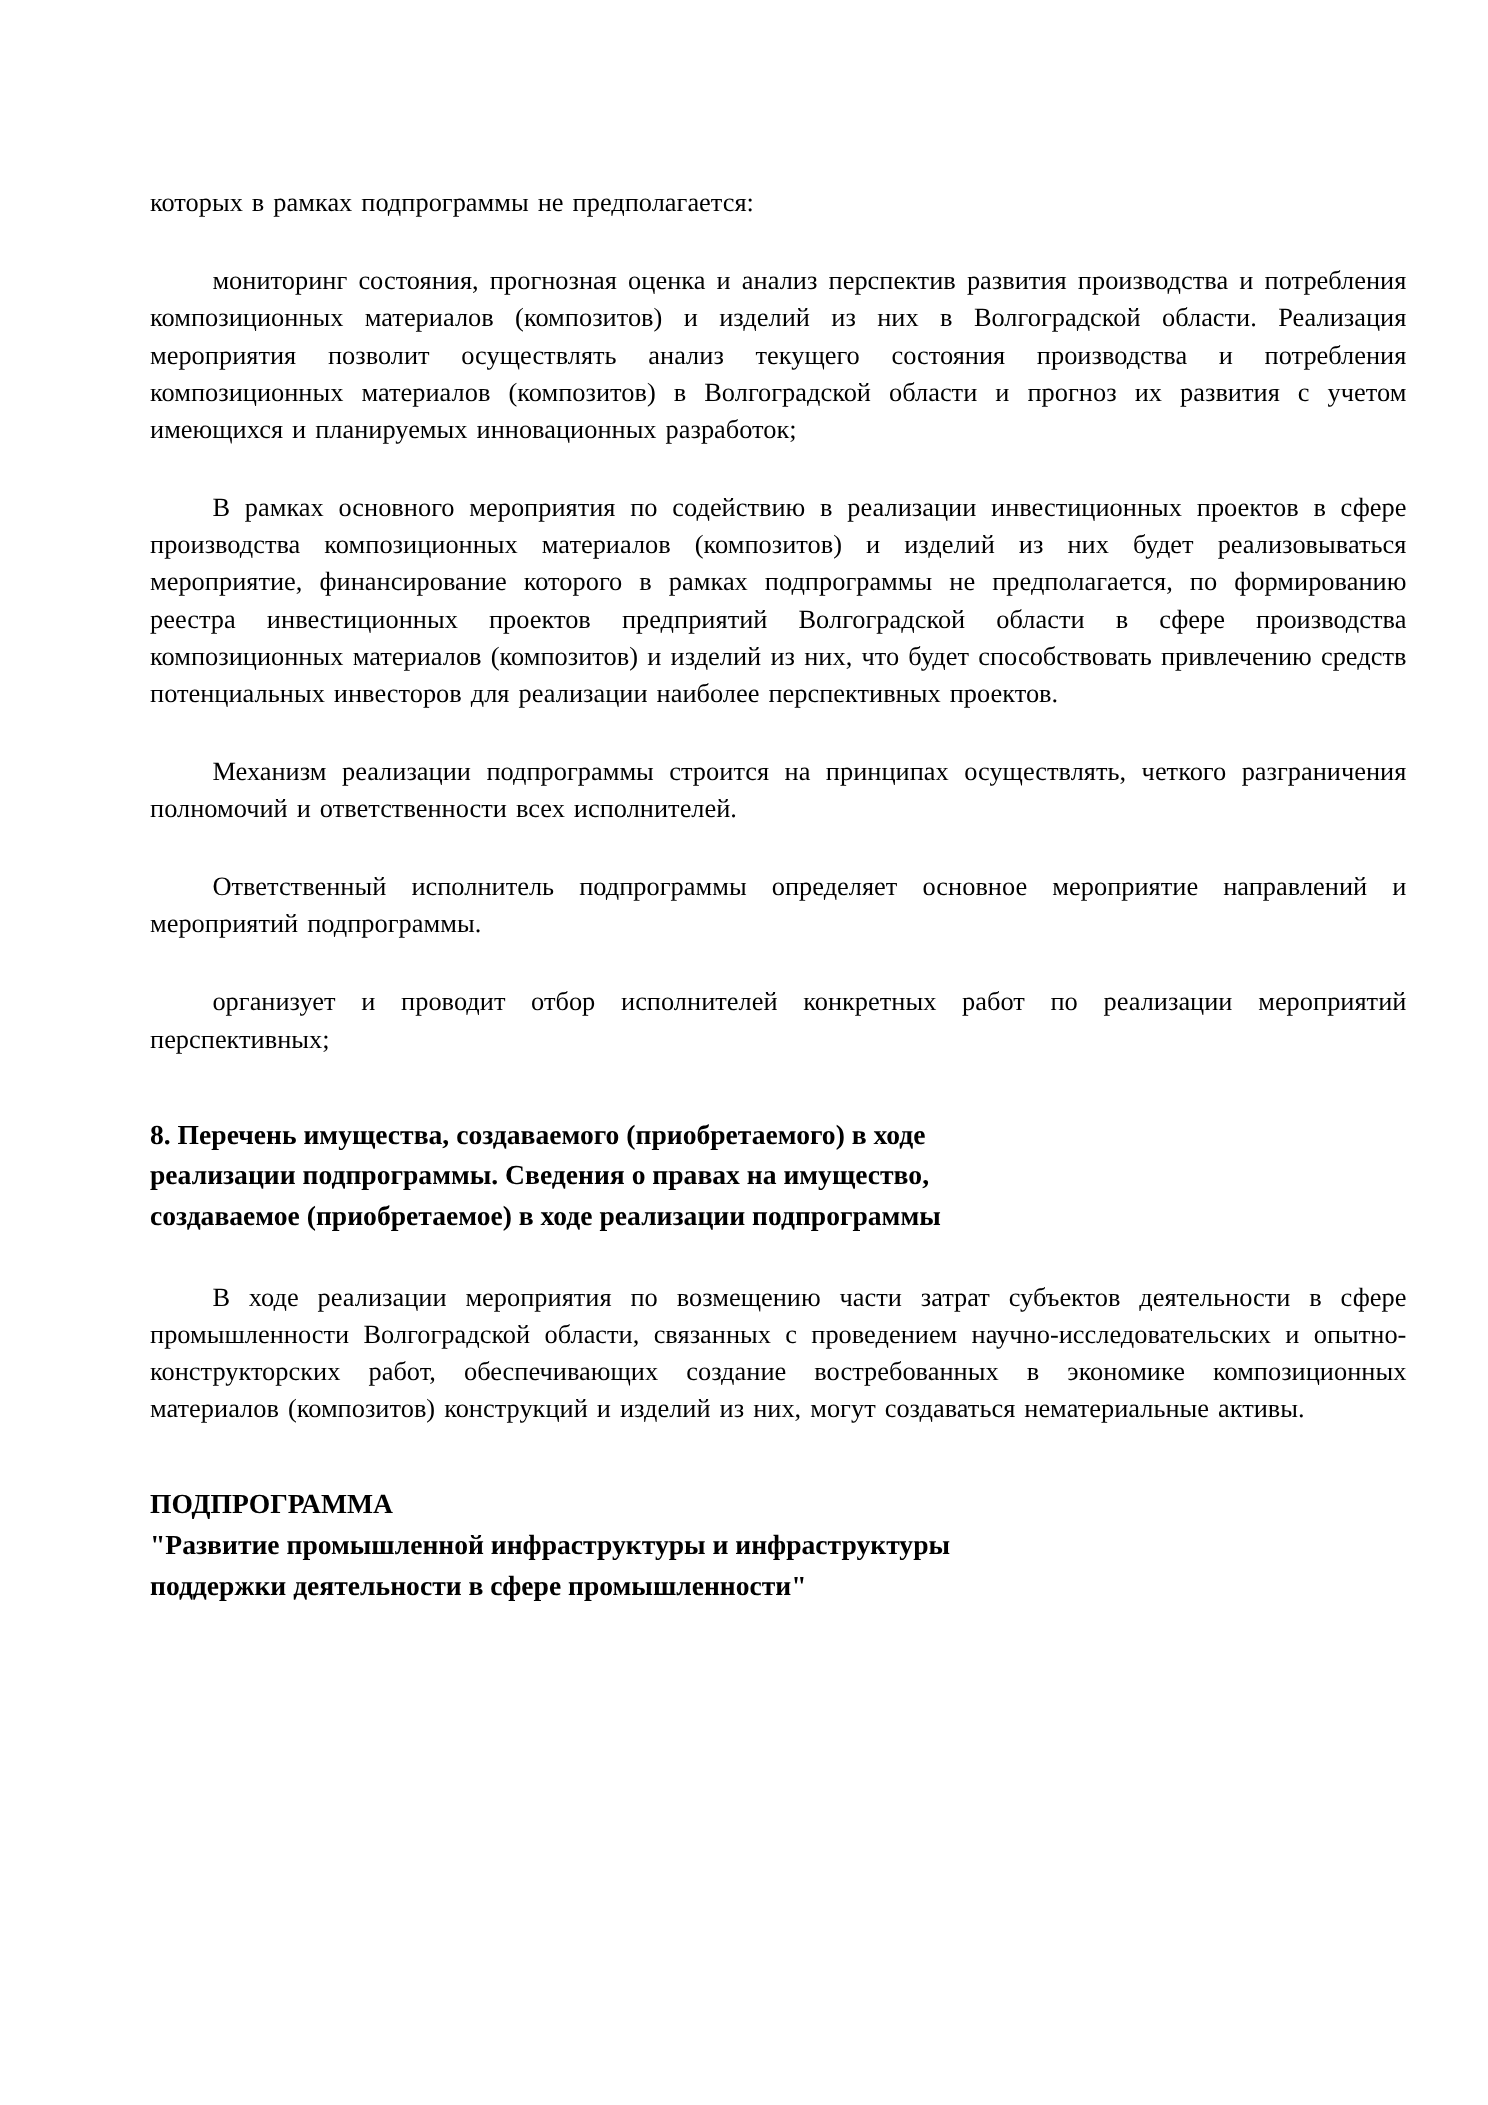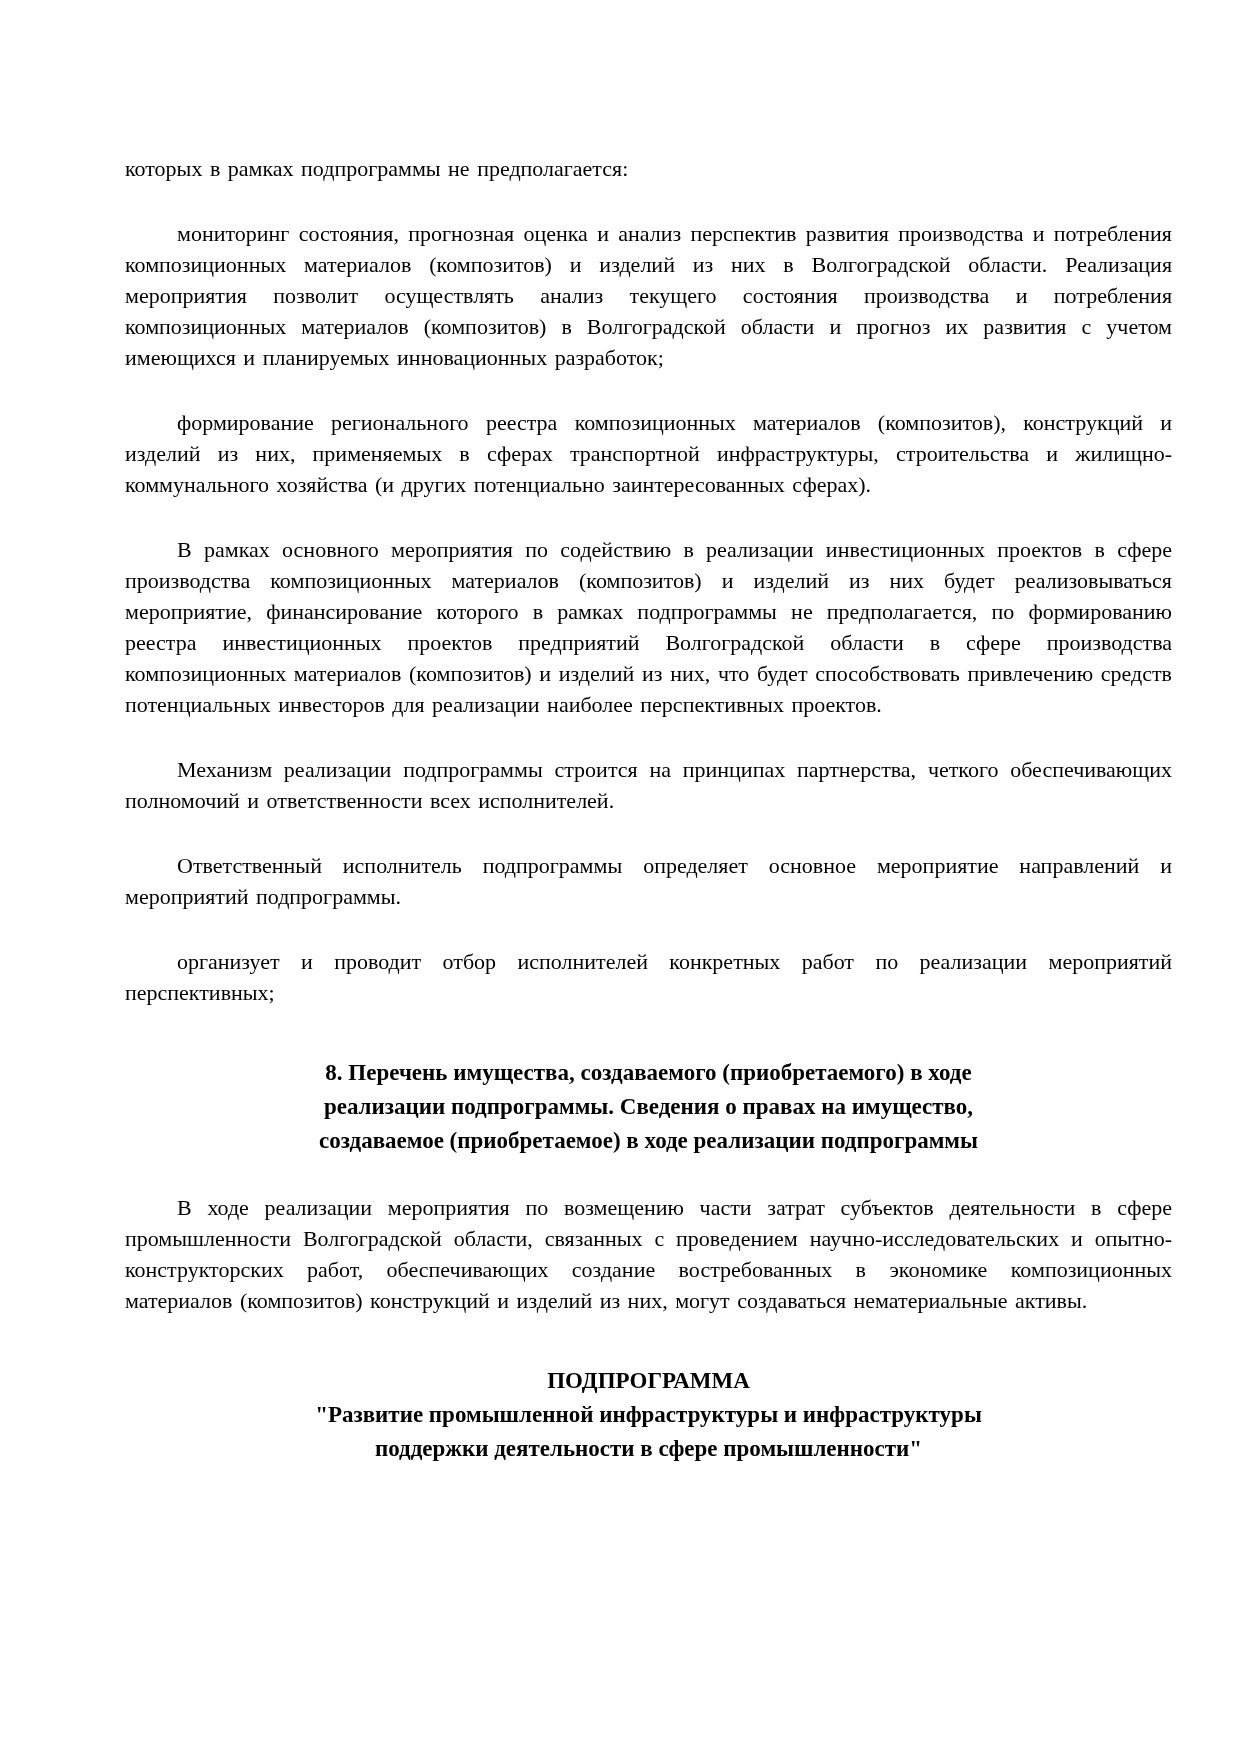--- a/index.html
+++ b/index.html
@@ -33,36 +33,34 @@
     text-align: justify;
     text-align-last: left;
     text-indent: 0;
     margin-top: 0;
     word-spacing: 2px;
   }
   .doc h2.heading {
     font-size: 23px;
     line-height: 34px;
     font-weight: bold;
-    text-align: center;
     white-space: pre-line;
     margin-top: 38px;
     margin-bottom: 14px;
   }
 </style>
 </head>
 <body>
 
 <div class="page">
   <div class="doc" id="doc">
       <p class="opening">которых в рамках подпрограммы не предполагается:</p>
       <p class="body">мониторинг состояния, прогнозная оценка и анализ перспектив развития производства и потребления композиционных материалов (композитов) и изделий из них в Волгоградской области. Реализация мероприятия позволит осуществлять анализ текущего состояния производства и потребления композиционных материалов (композитов) в Волгоградской области и прогноз их развития с учетом имеющихся и планируемых инновационных разработок;</p>
-      <p class="body">формирование регионального реестра композиционных материалов (композитов), конструкций и изделий из них, применяемых в сферах транспортной инфраструктуры, строительства и жилищно-коммунального хозяйства (и других потенциально заинтересованных сферах).</p>
       <p class="body">В рамках основного мероприятия по содействию в реализации инвестиционных проектов в сфере производства композиционных материалов (композитов) и изделий из них будет реализовываться мероприятие, финансирование которого в рамках подпрограммы не предполагается, по формированию реестра инвестиционных проектов предприятий Волгоградской области в сфере производства композиционных материалов (композитов) и изделий из них, что будет способствовать привлечению средств потенциальных инвесторов для реализации наиболее перспективных проектов.</p>
-      <p class="body">Механизм реализации подпрограммы строится на принципах партнерства, четкого обеспечивающих полномочий и ответственности всех исполнителей.</p>
+      <p class="body">Механизм реализации подпрограммы строится на принципах осуществлять, четкого разграничения полномочий и ответственности всех исполнителей.</p>
       <p class="body">Ответственный исполнитель подпрограммы определяет основное мероприятие направлений и мероприятий подпрограммы.</p>
       <p class="body">организует и проводит отбор исполнителей конкретных работ по реализации мероприятий перспективных;</p>
       <h2 class="heading">8. Перечень имущества, создаваемого (приобретаемого) в ходе
 реализации подпрограммы. Сведения о правах на имущество,
 создаваемое (приобретаемое) в ходе реализации подпрограммы</h2>
       <p class="body">В ходе реализации мероприятия по возмещению части затрат субъектов деятельности в сфере промышленности Волгоградской области, связанных с проведением научно-исследовательских и опытно-конструкторских работ, обеспечивающих создание востребованных в экономике композиционных материалов (композитов) конструкций и изделий из них, могут создаваться нематериальные активы.</p>
       <h2 class="heading">ПОДПРОГРАММА
 "Развитие промышленной инфраструктуры и инфраструктуры
 поддержки деятельности в сфере промышленности"</h2>
     </div>

